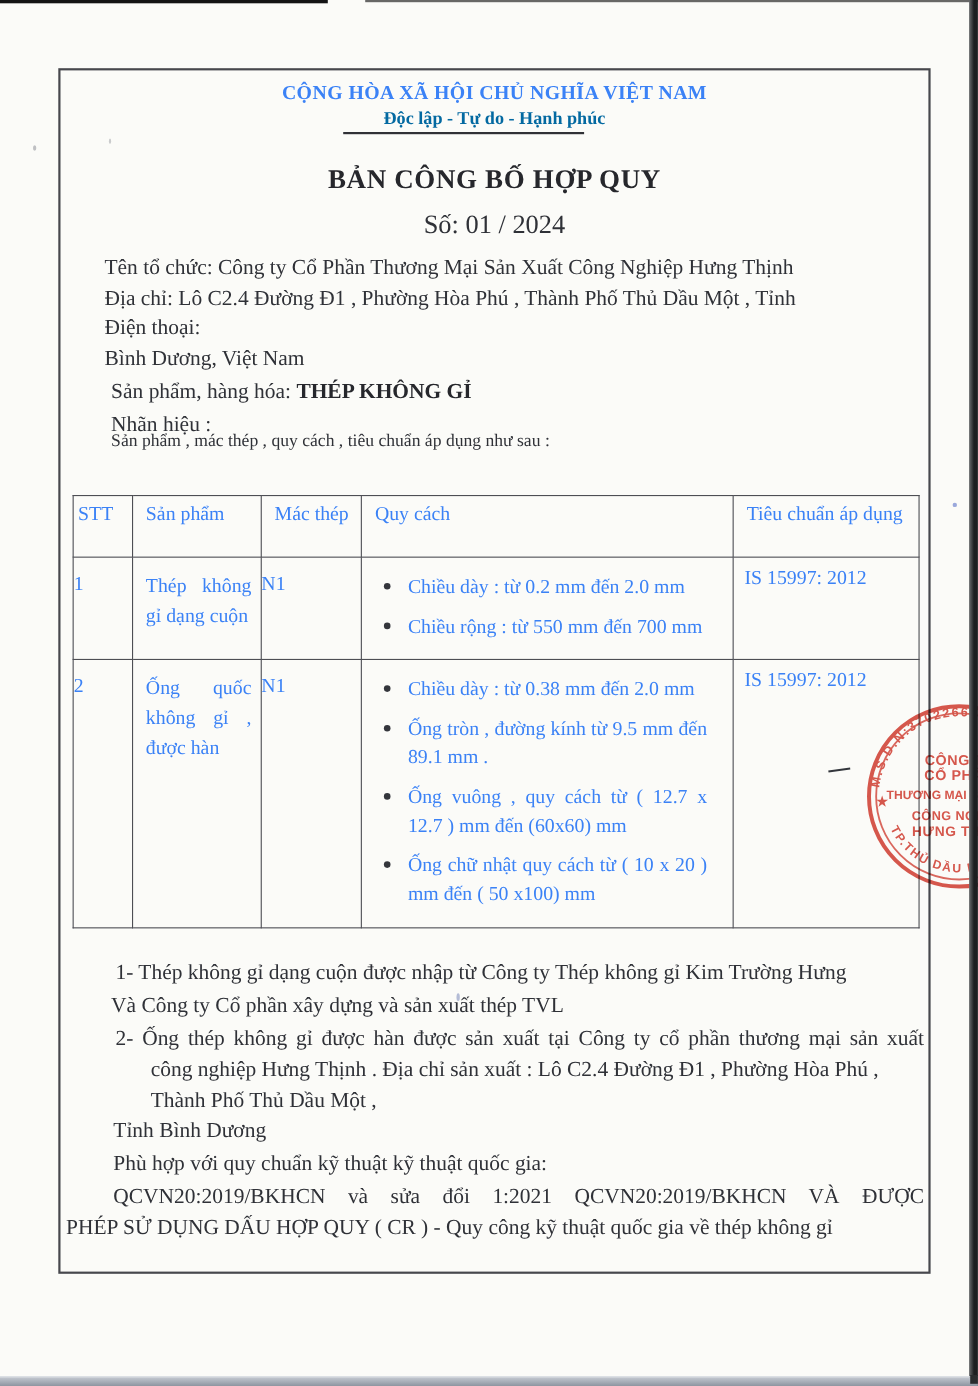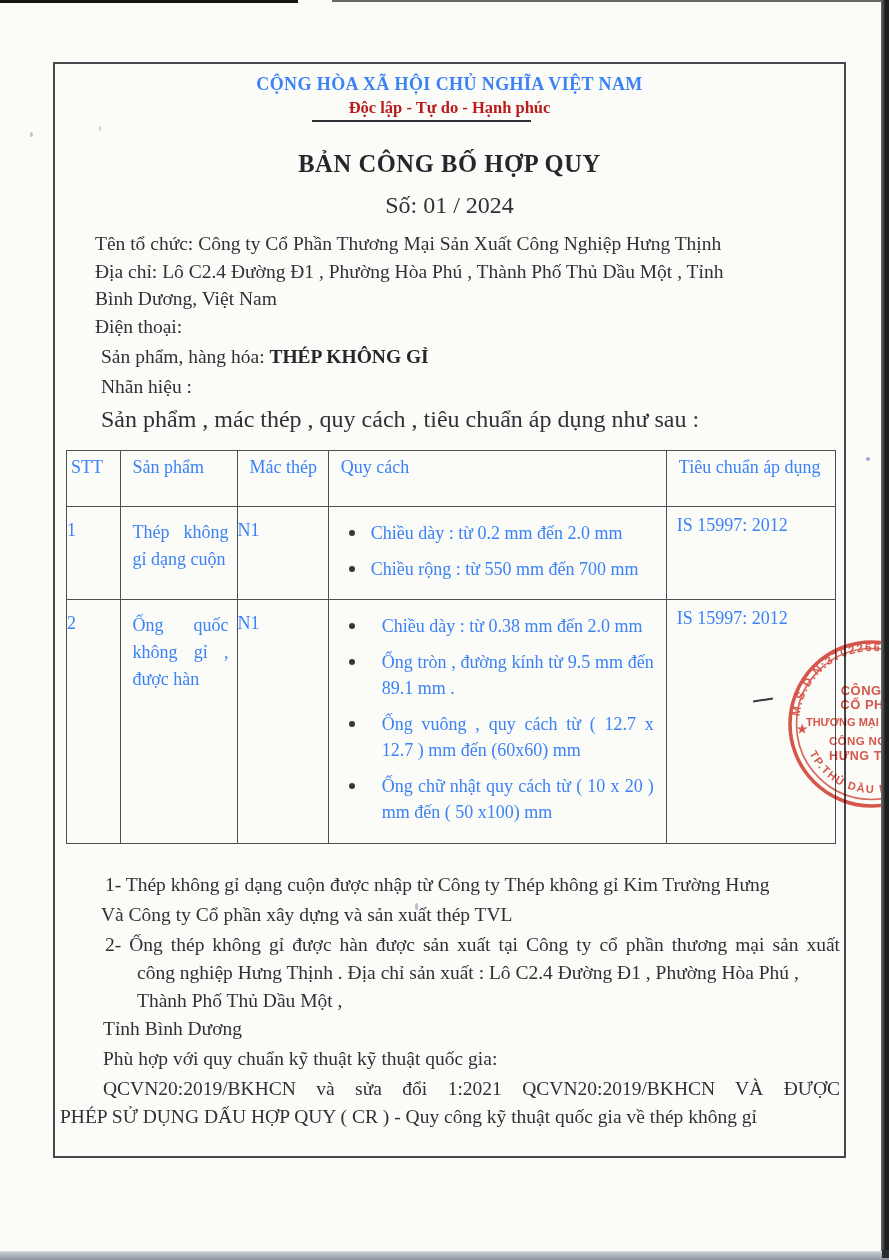--- a/index.html
+++ b/index.html
@@ -25,51 +25,51 @@
   
   .frame {
     position:absolute; left:53px; top:62px; width:793px; height:1096px;
     border:2px solid #47484d; background:transparent; z-index:1;
   }
 
   .abs { position:absolute; }
   .center { left:0; right:0; text-align:center; }
 
   .national-title { top:10px; font-size:18px; font-weight:bold; letter-spacing:.4px; color:#3b82f6; }
-  .motto { top:34px; font-size:16.5px; font-weight:bold; color:#b91c1c; }
+  .motto { top:34px; font-size:16.5px; font-weight:bold; color:#0369a1; }
   .motto-underline { top:56px; left:257px; width:219px; height:2px; background:#303136; }
   .doc-title { top:86px; font-size:24.5px; font-weight:bold; letter-spacing:.6px; color:#26272c; }
   .doc-number { top:128px; font-size:24px; }
 
   .info-block { top:166px; left:40px; width:745px; font-size:19.5px; line-height:27.5px; }
   .product-line { top:282px; left:46px; font-size:19.5px; }
   .product-line b { font-weight:bold; color:#26272c; }
   .brand-line { top:312px; left:46px; font-size:19.5px; }
-  .intro-line { top:342px; left:46px; font-size:24px; }
+  .intro-line { top:328px; left:46px; font-size:16px; }
 
   
   table.spec {
     position:absolute; top:386px; left:11px; width:770px;
     border-collapse:collapse; font-size:18px; color:#3b82f6;
   }
   table.spec td, table.spec th {
     border:1.5px solid #4d4e54; vertical-align:top; font-weight:normal; text-align:left;
   }
   th.h { vertical-align:middle; padding:6px 8px 6px 12px; height:56px; font-size:18px; }
   col.c-stt { width:54px; } col.c-sp { width:116px; } col.c-mt { width:93px; }
   col.c-qc { width:333px; } col.c-tc { width:174px; }
   td.stt { text-align:center; padding-top:13px; }
   th.h-stt { text-align:center; padding-left:4px; }
   td.sp { padding:12px 8px 8px 12px; }
   td.sp .jt { text-align:justify; text-align-last:left; width:96px; line-height:27px; }
   td.mt { text-align:center; padding-top:13px; }
   td.qc { padding:10px 12px 8px 14px; }
   td.tc { padding:8px 6px 6px 10px;font-family:Liberation Serif, serif; }
   tr.r1 { height:86px; } tr.r2 { height:226px; }
-  .bullet { display:flex; margin:3px 0 9px 4px;justify-content:space-between; }
+  .bullet { display:flex; margin:3px 0 9px 4px; }
   .dot { width:6px; height:6px; border-radius:50%; background:#34363c; margin:10px 16px 0 2px; flex:none; }
   .qc-text { text-align:justify; line-height:26.5px; }
   .w1 { width:283px; } .w2 { width:272px; }
 
   
   .notes { font-size:19.5px; color:#2f3137; }
   .nline { position:absolute; left:40px; width:745px; line-height:26px; }
   .n1l1 { top:808px; padding-left:10px; }
   .n1l2 { top:838px; padding-left:6px; }
   .n2l1 { top:868px; padding-left:10px; text-align:justify; text-align-last:justify; }
@@ -111,22 +111,22 @@
     <div class="abs center national-title">CỘNG HÒA XÃ HỘI CHỦ NGHĨA VIỆT NAM</div>
     <div class="abs center motto">Độc lập - Tự do - Hạnh phúc</div>
     <div class="abs motto-underline"></div>
 
     <div class="abs center doc-title">BẢN CÔNG BỐ HỢP QUY</div>
     <div class="abs center doc-number">Số: 01 / 2024</div>
 
     <div class="abs info-block">
       <div>Tên tổ chức: Công ty Cổ Phần Thương Mại Sản Xuất Công Nghiệp Hưng Thịnh</div>
       <div>Địa chỉ: Lô C2.4 Đường Đ1 , Phường Hòa Phú , Thành Phố Thủ Dầu Một , Tỉnh</div>
+      <div>Điện thoại:</div>
       <div>Bình Dương, Việt Nam</div>
-      <div>Điện thoại:</div>
     </div>
 
     <div class="abs product-line">
       <span>Sản phẩm, hàng hóa: </span><b>THÉP KHÔNG GỈ</b>
     </div>
     <div class="abs brand-line">Nhãn hiệu :</div>
     <div class="abs intro-line">Sản phẩm , mác thép , quy cách , tiêu chuẩn áp dụng như sau :</div>
 
     <table class="spec">
       <colgroup>

